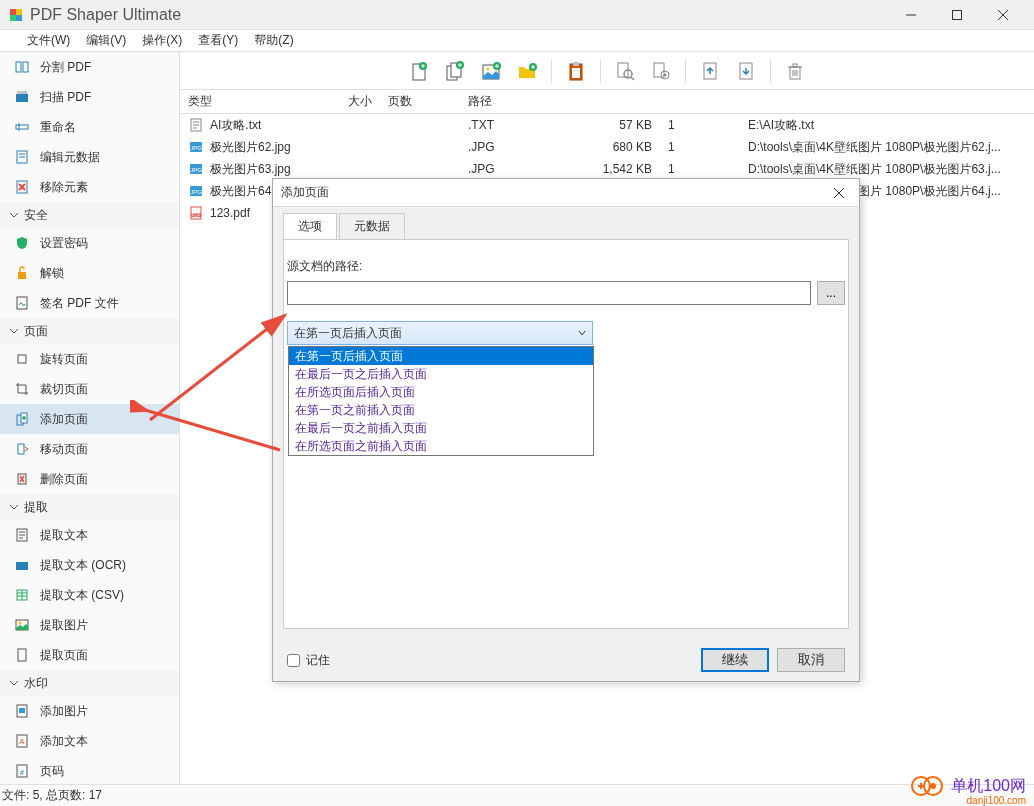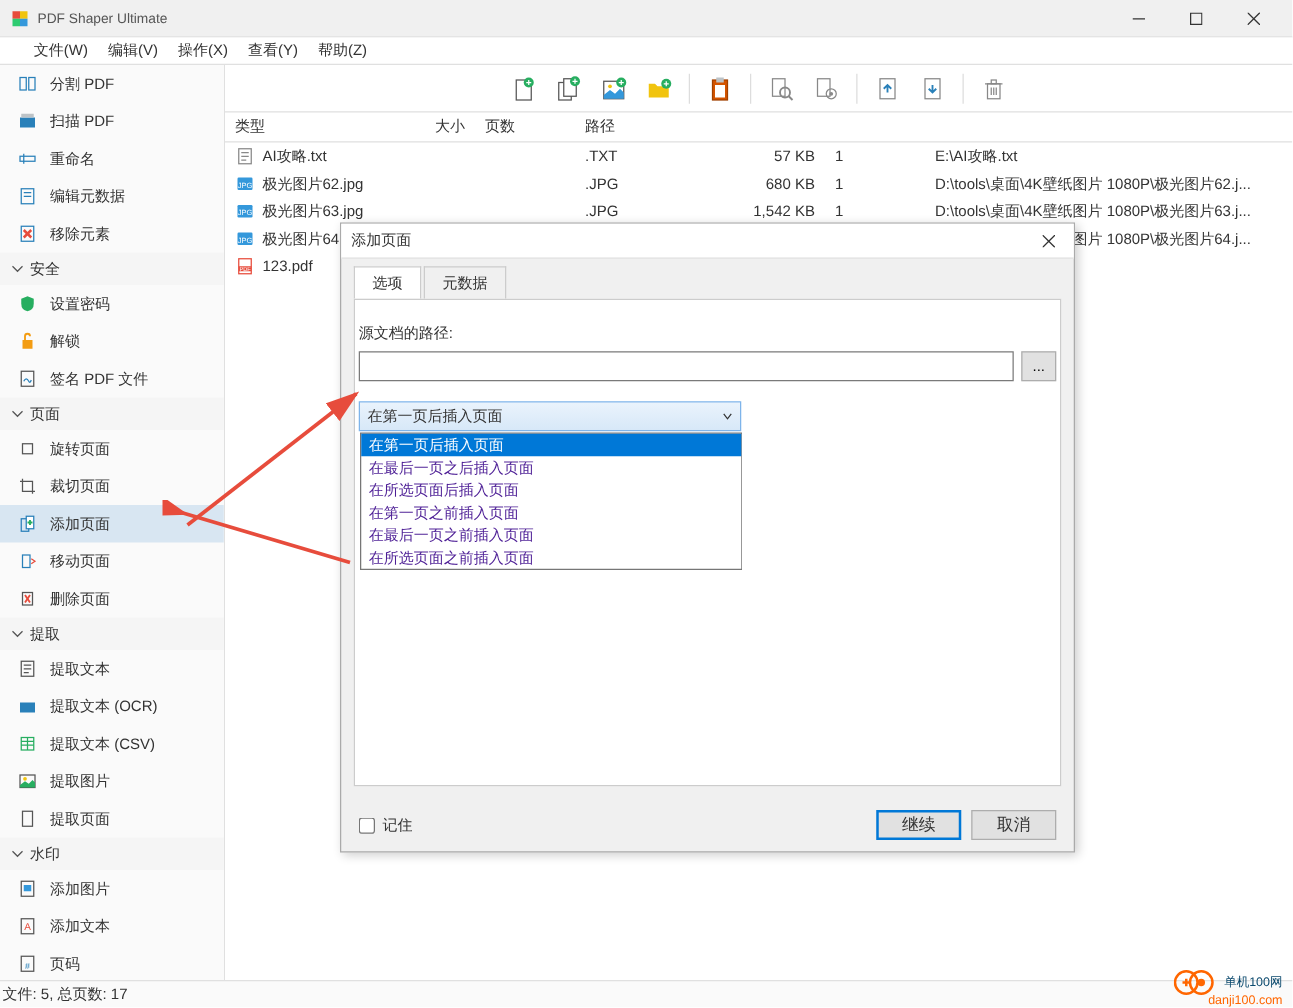--- a/index.html
+++ b/index.html
@@ -1,20 +1,20 @@
 <!DOCTYPE html>
 <html><head>
 <meta charset="utf-8">
 <style>
 * { margin: 0; padding: 0; box-sizing: border-box; font-family: "Microsoft YaHei", "Segoe UI", sans-serif; }
 body { width: 1034px; height: 806px; background: #fff; overflow: hidden; position: relative; font-size: 12px; }
 
 .titlebar { height: 30px; background: #f0f0f0; display: flex; align-items: center; padding: 0 8px; border-bottom: 1px solid #e0e0e0; }
 .titlebar-icon { width: 16px; height: 16px; margin-right: 6px; }
-.titlebar-title { flex: 1; color: #555; font-size: 11px; }
+.titlebar-title { flex: 1; color: #555; font-size: 16px; }
 .titlebar-controls { display: flex; }
 .titlebar-btn { width: 46px; height: 30px; display: flex; align-items: center; justify-content: center; color: #333; cursor: pointer; }
 
 .menubar { height: 22px; display: flex; align-items: flex-end; padding: 0 19px; border-bottom: 1px solid #e0e0e0; background: #fff; }
 .menu-item { padding: 2px 8px; color: #333; cursor: pointer; }
 
 .main { display: flex; height: calc(806px - 30px - 22px - 22px); }
 
 .sidebar { width: 180px; background: #fafafa; border-right: 1px solid #e0e0e0; overflow-y: auto; }
 .side-item { display: flex; align-items: center; height: 30px; padding: 0 10px 0 14px; cursor: pointer; color: #333; }
@@ -64,21 +64,21 @@
 .dlg-check { display: flex; align-items: center; gap: 6px; color: #333; cursor: pointer; }
 .dlg-buttons { margin-left: auto; display: flex; gap: 8px; }
 .dlg-btn { width: 68px; height: 24px; border: 1px solid #adadad; background: #e1e1e1; cursor: pointer; color: #333; }
 .dlg-btn.primary { border: 2px solid #0078d7; }
 
 
 .arrow-annot { position: absolute; pointer-events: none; }
 
 
 .watermark { position: absolute; right: 8px; bottom: 6px; display: flex; align-items: center; gap: 6px; }
-.watermark-text { color: #0c4a6e; font-size: 10px; }
+.watermark-text { color: #6d28d9; font-size: 16px; }
 .watermark-sub { color: #f60; font-size: 10px; position: absolute; right: 8px; bottom: 0px; }
 </style>
 </head>
 <body>
 
 <div class="titlebar">
   <span class="titlebar-icon">
     <svg viewBox="0 0 16 16">
         <path d="M2 2 L8 2 L8 8 L2 8 Z" fill="#e74c3c"></path>
         <path d="M8 2 L14 2 L14 8 L8 8 Z" fill="#f1c40f"></path>

